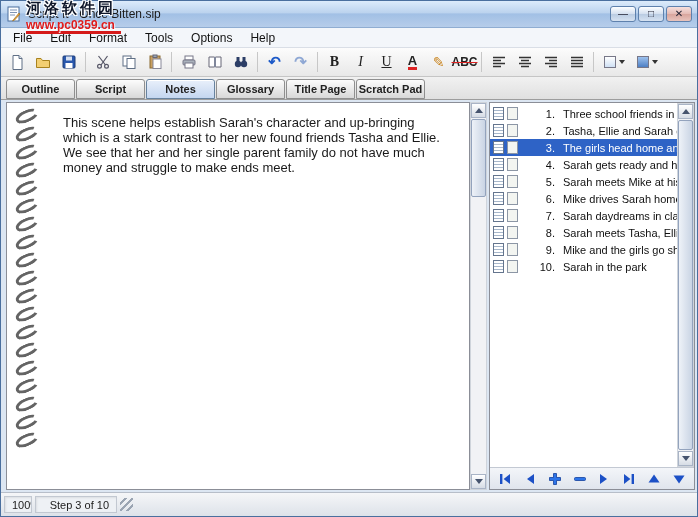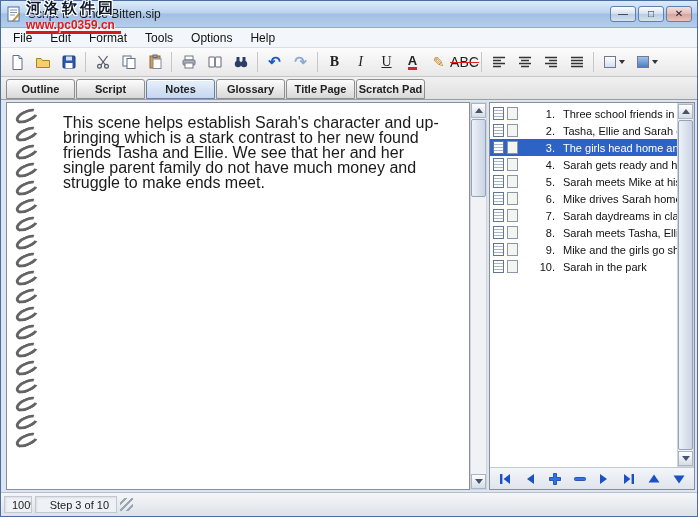--- a/index.html
+++ b/index.html
@@ -31,21 +31,21 @@
     overflow:hidden; }
   .tb-btn { width:25px; height:24px; flex:none; display:flex; align-items:center;
     justify-content:center; border:1px solid transparent; border-radius:2px; background:none; }
   .tb-sep { width:1px; height:20px; background:#c7c7c7; margin:0 3px; flex:none; }
   .glyph { font-size:13px; color:#222; }
   .g-bold { font-weight:bold; font-family:"Liberation Serif", serif; font-size:14px; }
   .g-italic { font-style:italic; font-family:"Liberation Serif", serif; font-size:14px; }
   .g-under { text-decoration:underline; font-family:"Liberation Serif", serif; font-size:14px; }
   .g-fontcolor { font-weight:bold; font-size:13px; border-bottom:3px solid #d22; line-height:12px; }
   .g-pencil { font-size:14px; color:#c8821a; }
-  .g-strike { font-size:14px; font-weight:normal; text-decoration:line-through;
+  .g-strike { font-size:12px; font-weight:bold; text-decoration:line-through;
               text-decoration-color:#d22; }
   .g-undo { font-size:15px; font-weight:bold; color:#1d5ac8; }
   .g-redo { font-size:15px; font-weight:bold; color:#8fa8d4; }
   .tb-dd { width:32px; height:24px; flex:none; display:flex; align-items:center;
     justify-content:center; gap:3px; border:1px solid transparent; background:none; }
   .dd-swatch { width:12px; height:12px; border:1px solid #778;
     background:linear-gradient(#ffffff,#cfe0f4); }
   .dd-swatch.blue { background:linear-gradient(#9ec2ee,#4d7fc4); }
   .dd-arrow { width:0; height:0; border-left:3px solid transparent;
     border-right:3px solid transparent; border-top:4px solid #333; }
@@ -62,21 +62,21 @@
 
   
   .content { flex:1; min-height:0; display:flex; background:#dce6f2; padding:2px 2px 2px 5px; }
 
   .notebook { flex:1; min-width:0; background:#fff; border:1px solid #8b8e97;
     display:flex; overflow:hidden; }
   .spiral { width:44px; flex:none; overflow:hidden; padding-top:4px; }
   .ring { width:24px; height:12px; margin:3px 0 6px 8px;
     border:3px solid #4f4f4f; border-right-color:transparent; border-radius:50%;
     transform:rotate(-24deg); opacity:.88; }
-  .page-text { flex:1; padding:12px 28px 0 12px; font-size:16px; line-height:15px;
+  .page-text { flex:1; padding:12px 28px 0 12px; font-size:13px; line-height:15px;
     color:#1a1a1a; }
   .page-text p { margin-bottom:15px; }
 
   .vscroll { width:17px; flex:none; background:#f1f2f5; border:1px solid #cfd4db;
     display:flex; flex-direction:column; }
   .vs-btn { height:15px; flex:none; display:flex; align-items:center; justify-content:center;
     background:linear-gradient(#ffffff,#d6dce5); border:1px solid #a9b4c6; }
   .tri-up { width:0; height:0; border-left:4px solid transparent; border-right:4px solid transparent;
     border-bottom:5px solid #46546e; }
   .tri-down { width:0; height:0; border-left:4px solid transparent; border-right:4px solid transparent;

